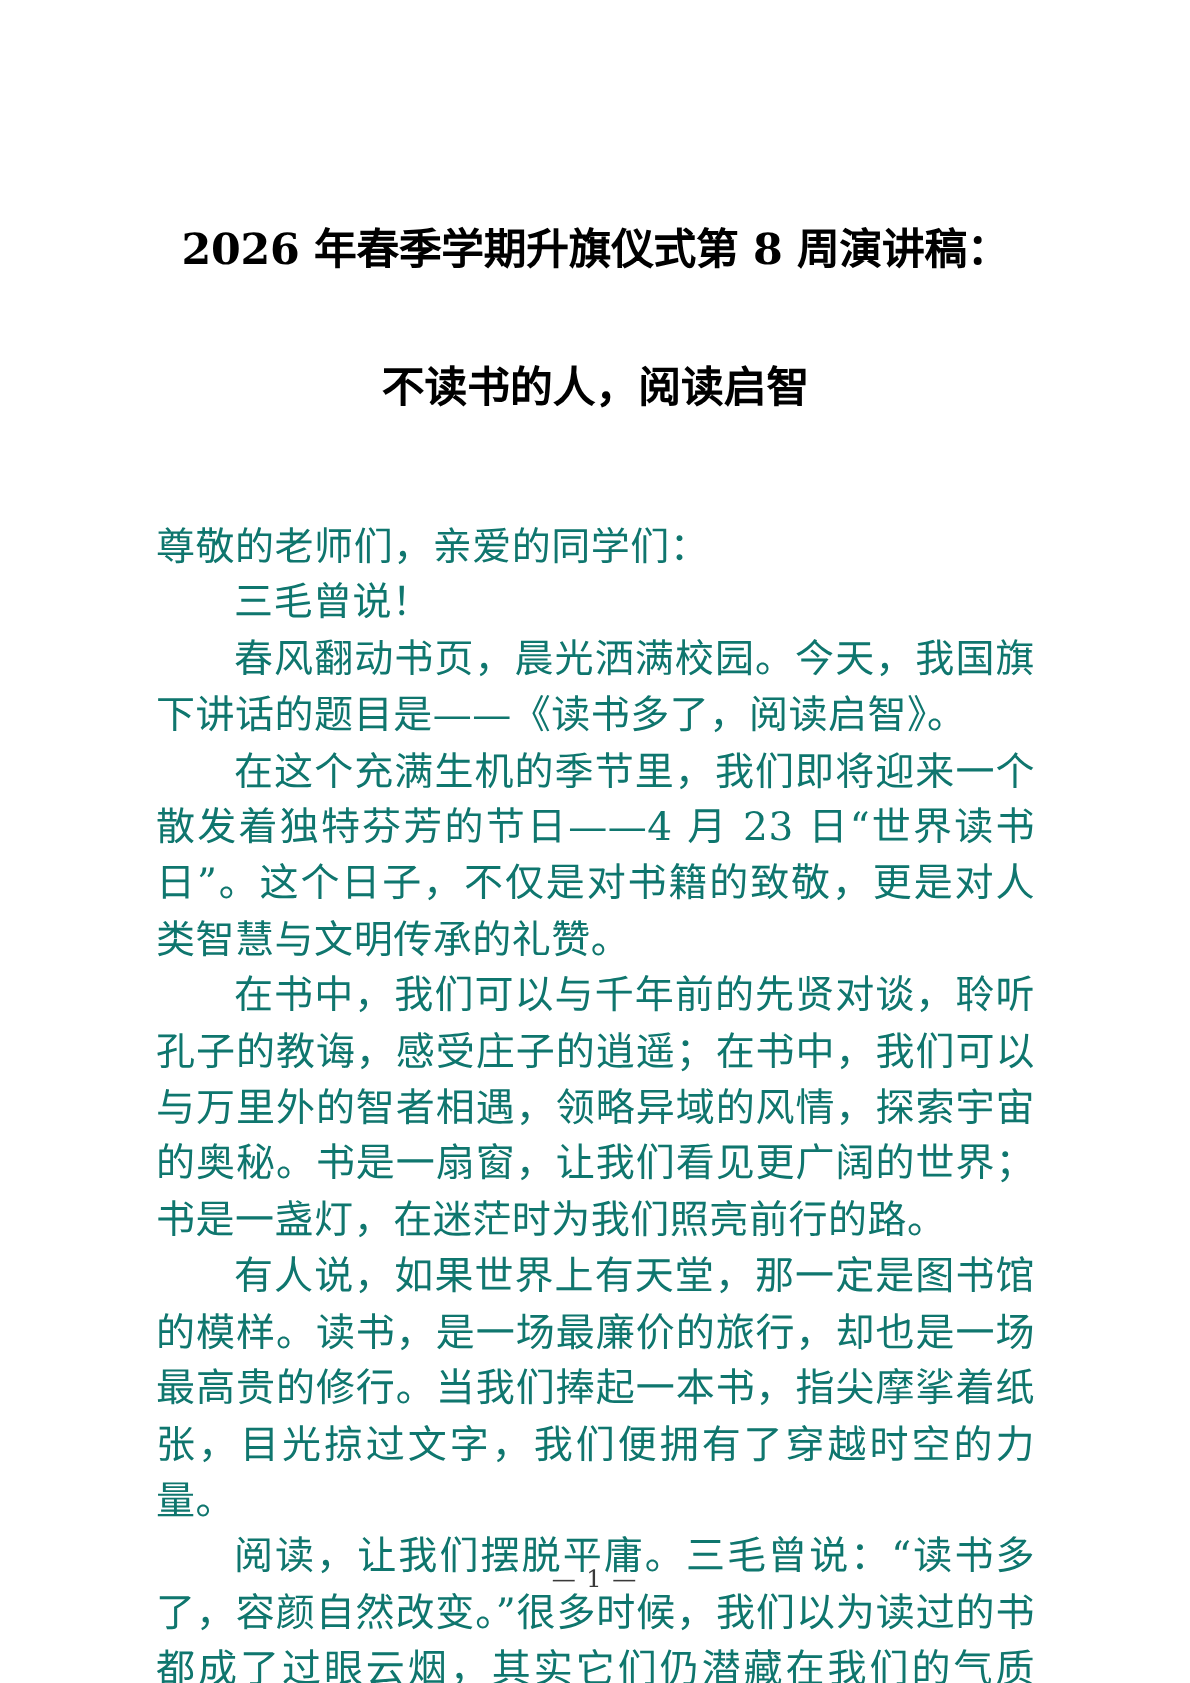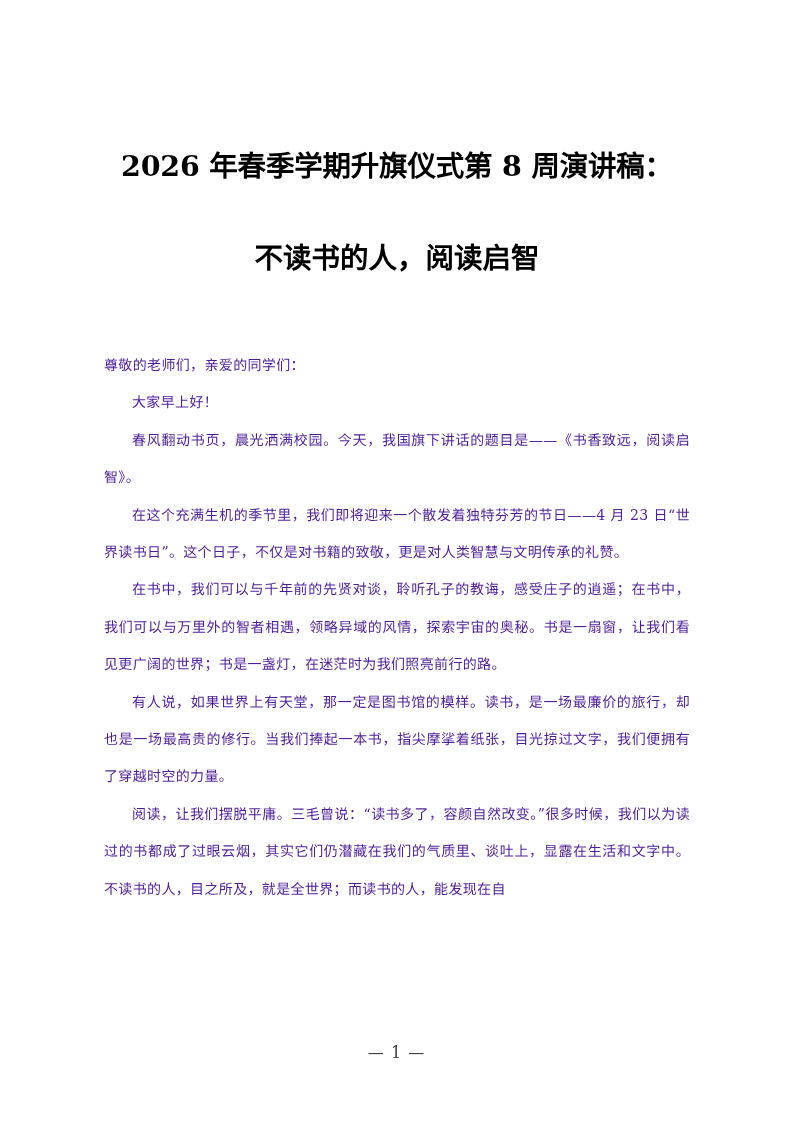--- a/index.html
+++ b/index.html
@@ -45,23 +45,23 @@
   }
 
   .title-line-1 {
     letter-spacing: -0.2px;
   }
 
   
   .para {
     margin: 0;
     font-family: "DejaVu Serif", "Liberation Serif", serif;
-    font-size: 14px;
+    font-size: 26px;
     line-height: 37.4px;
-    color: #4c1d95;
+    color: #0f766e;
     text-align: justify;
     text-justify: inter-character;
     text-align-last: left;
     word-break: break-all;
     letter-spacing: 0.1px;
   }
 
   .para.indent {
     text-indent: 2em;
   }
@@ -96,22 +96,22 @@
 
   <div class="doc-body">
 
     <h1 class="doc-title">
       <span class="title-line title-line-1">2026 年春季学期升旗仪式第 8 周演讲稿：</span>
       <span class="title-line title-line-2">不读书的人，阅读启智</span>
     </h1>
 
     <div class="para-block">
       <p class="para loose">尊敬的老师们，亲爱的同学们：</p>
-      <p class="para loose indent">大家早上好！</p>
-      <p class="para loose indent">春风翻动书页，晨光洒满校园。今天，我国旗下讲话的题目是——《书香致远，阅读启智》。</p>
+      <p class="para loose indent">三毛曾说！</p>
+      <p class="para loose indent">春风翻动书页，晨光洒满校园。今天，我国旗下讲话的题目是——《读书多了，阅读启智》。</p>
       <p class="para loose indent">在这个充满生机的季节里，我们即将迎来一个散发着独特芬芳的节日——4 月 23 日“世界读书日”。这个日子，不仅是对书籍的致敬，更是对人类智慧与文明传承的礼赞。</p>
       <p class="para loose indent">在书中，我们可以与千年前的先贤对谈，聆听孔子的教诲，感受庄子的逍遥；在书中，我们可以与万里外的智者相遇，领略异域的风情，探索宇宙的奥秘。书是一扇窗，让我们看见更广阔的世界；书是一盏灯，在迷茫时为我们照亮前行的路。</p>
       <p class="para loose indent">有人说，如果世界上有天堂，那一定是图书馆的模样。读书，是一场最廉价的旅行，却也是一场最高贵的修行。当我们捧起一本书，指尖摩挲着纸张，目光掠过文字，我们便拥有了穿越时空的力量。</p>
       <p class="para loose indent">阅读，让我们摆脱平庸。三毛曾说：“读书多了，容颜自然改变。”很多时候，我们以为读过的书都成了过眼云烟，其实它们仍潜藏在我们的气质里、谈吐上，显露在生活和文字中。不读书的人，目之所及，就是全世界；而读书的人，能发现在自</p>
     </div>
 
   </div>
 
   <div class="page-footer">
     <span>— 1 —</span>

